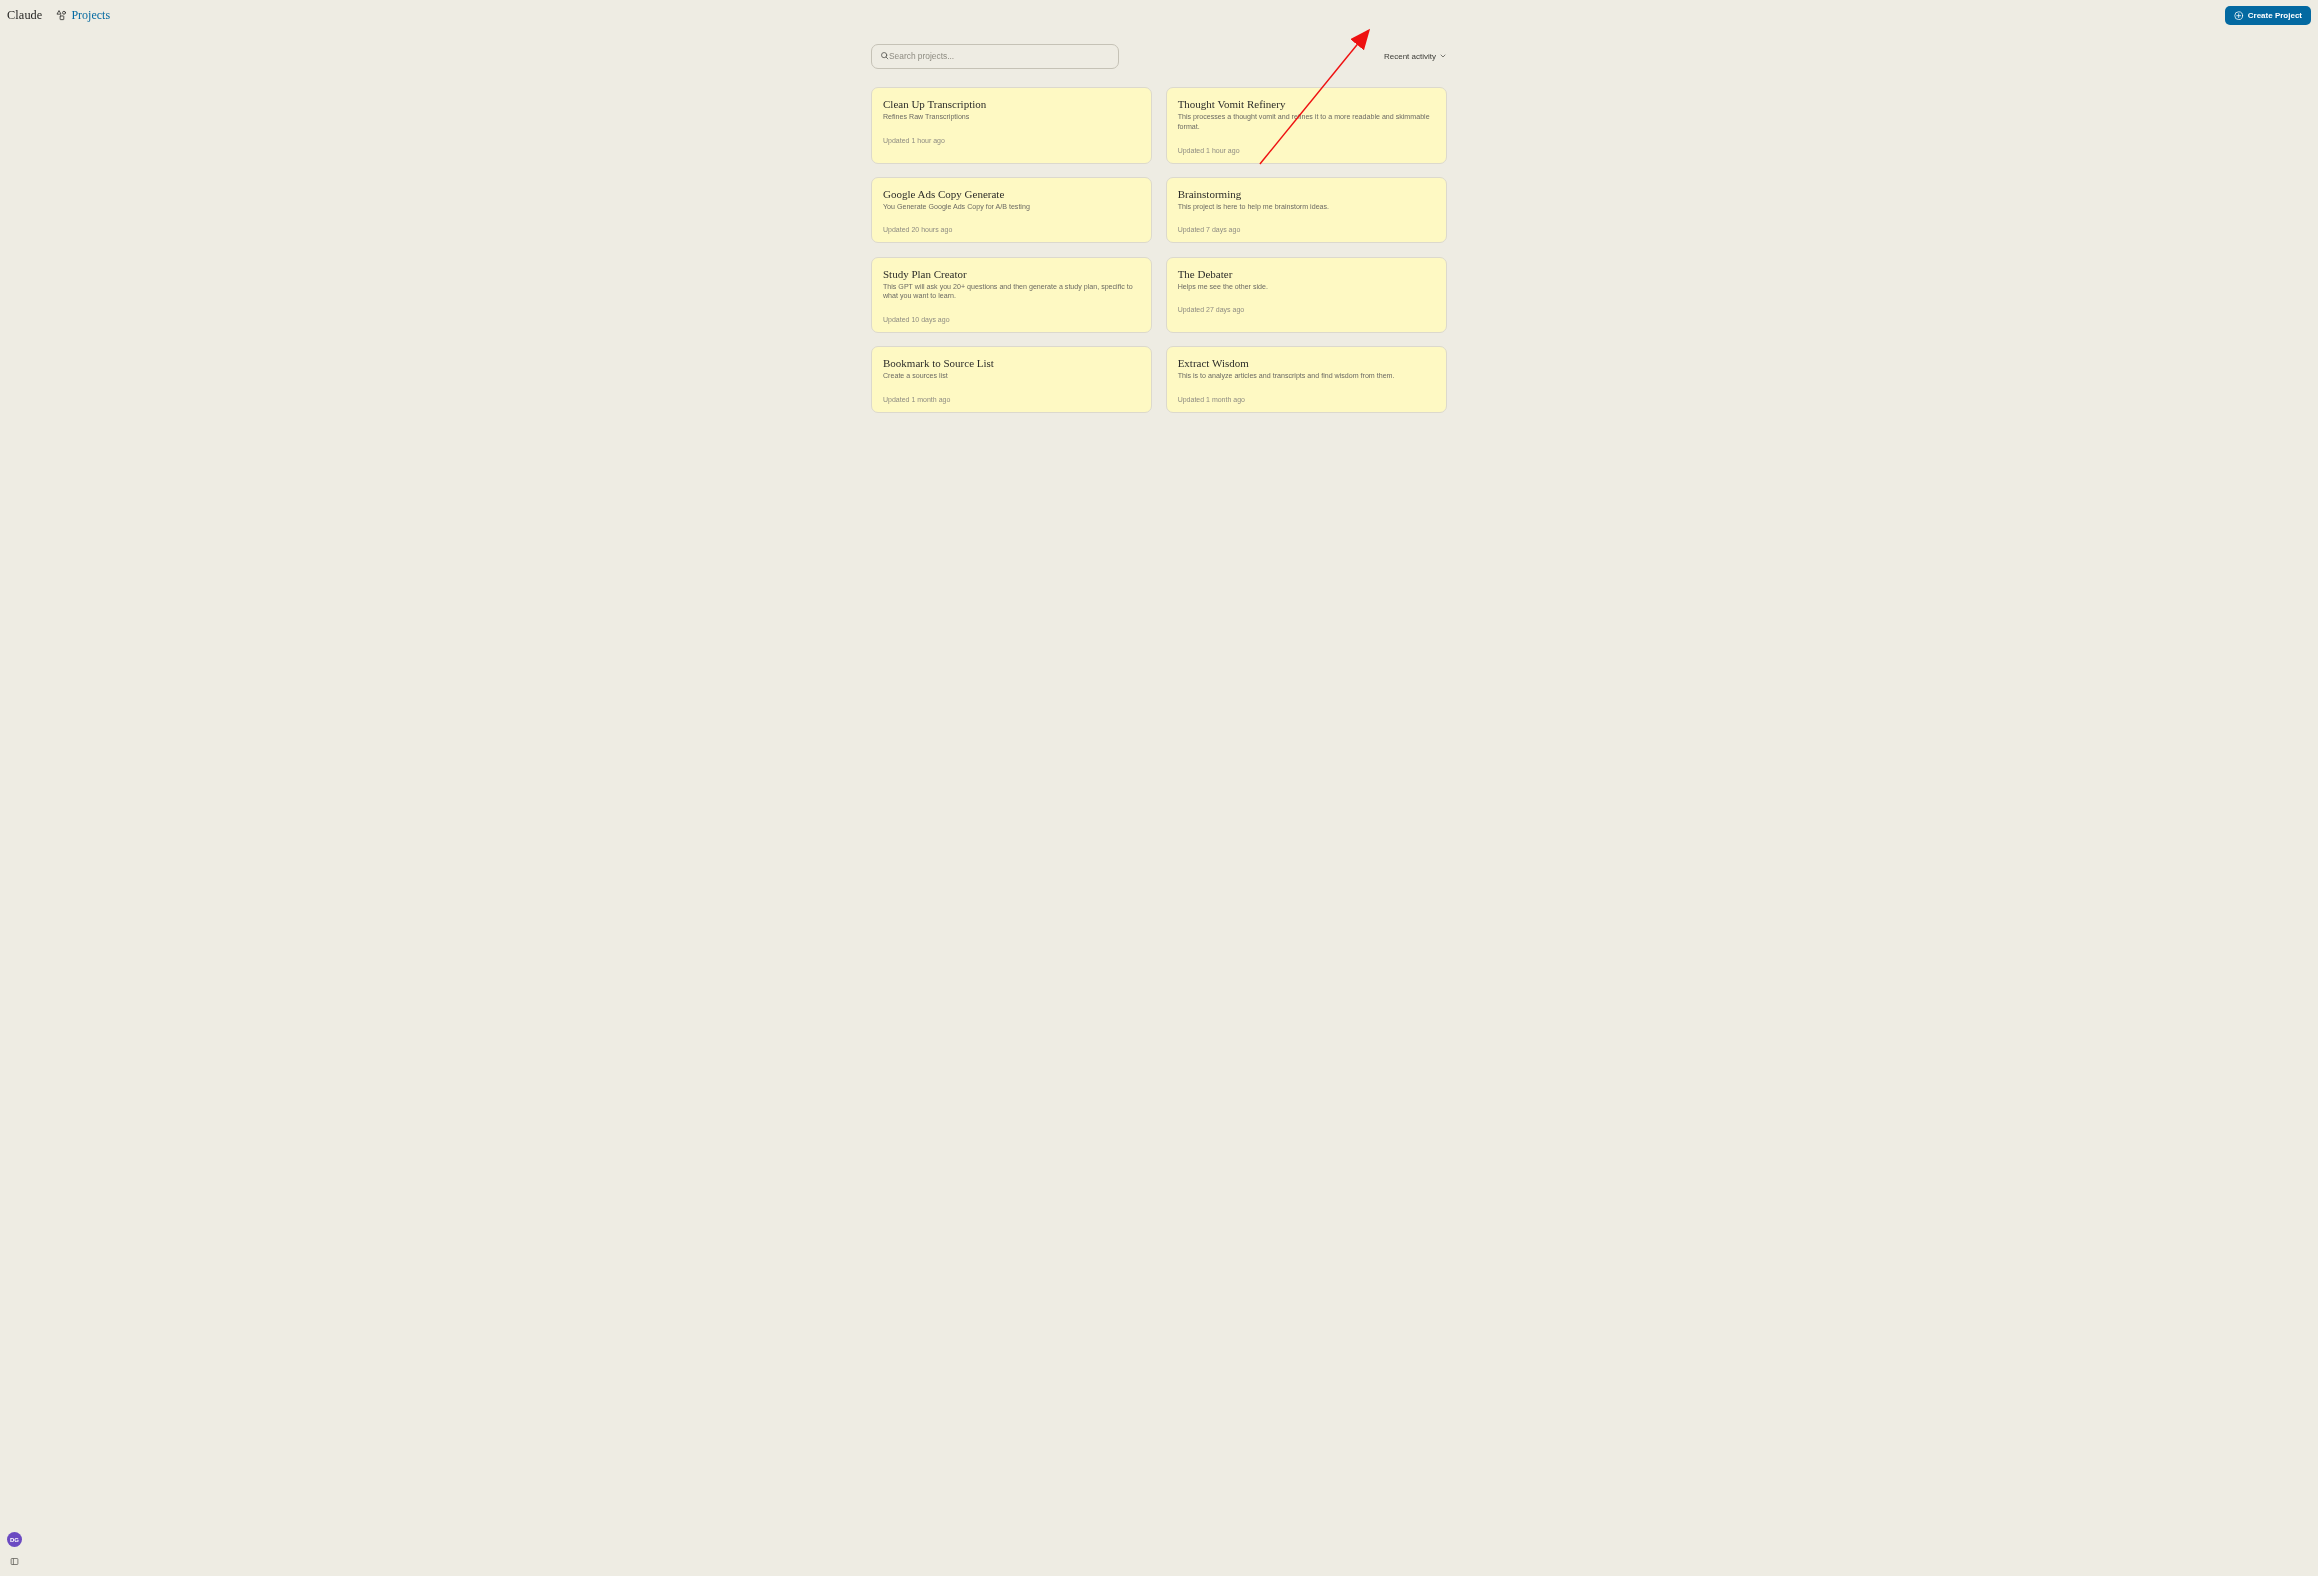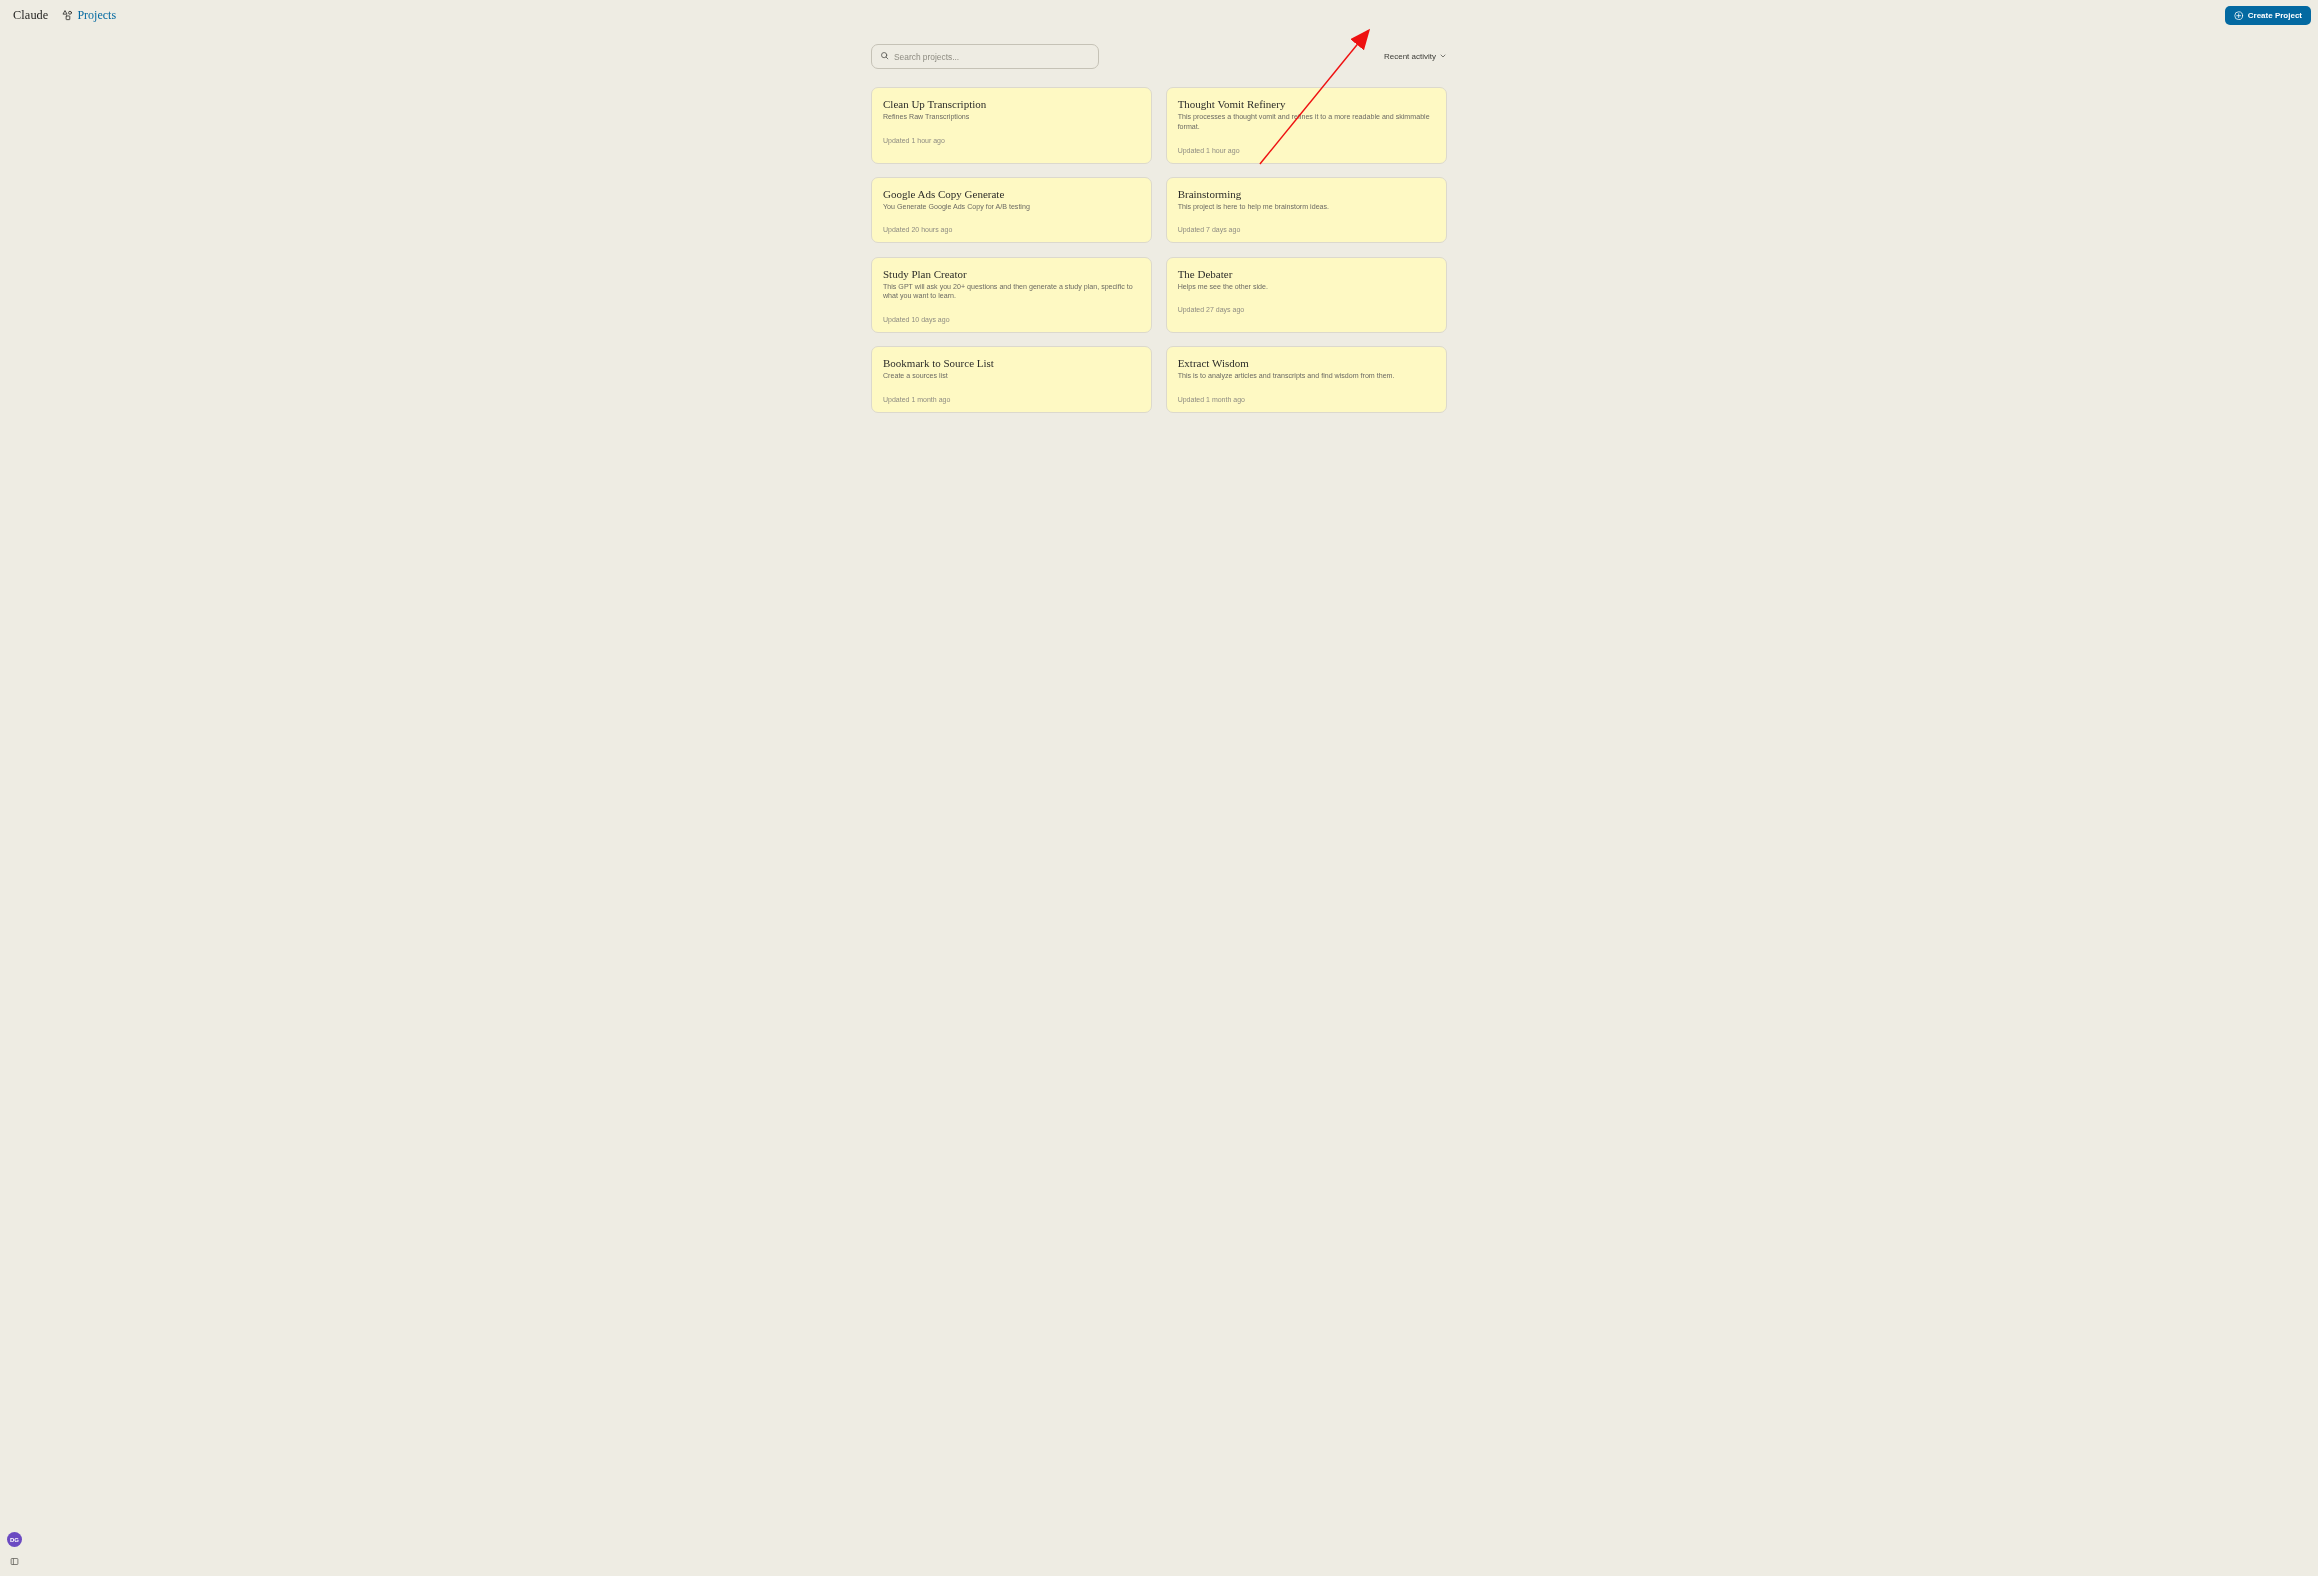--- a/index.html
+++ b/index.html
@@ -11,21 +11,21 @@
       font-family: -apple-system, BlinkMacSystemFont, "Segoe UI", Helvetica, Arial, sans-serif;
       background-color: #eeece3;
       color: #2d2d2a;
       width: 100%;
       min-height: 100vh;
     }
     .top-bar {
       display: flex;
       align-items: center;
       justify-content: space-between;
-      padding: 6px 7px 6px 13px;
+      padding: 6px 7px 6px 7px;
     }
     .top-left {
       display: flex;
       align-items: center;
       gap: 14px;
     }
     .brand {
       font-family: Georgia, "Times New Roman", serif;
       font-size: 12.3px;
       letter-spacing: 0.1px;
@@ -68,23 +68,22 @@
       position: relative;
     }
     .controls-row {
       display: flex;
       align-items: center;
       justify-content: space-between;
       margin-bottom: 18px;
     }
     .search-box {
       display: flex;
-      align-items: center;
-      gap: 5px;
-      width: 228px;
+      align-items: flex-start;
+      width: 248px;
       border: 0.5px solid #c5c2b6;
       border-radius: 7px;
       padding: 6px 8px;
       background: #eeece3;
     }
     .search-box input {
       border: none;
       outline: none;
       background: transparent;
       font-size: 8.4px;

